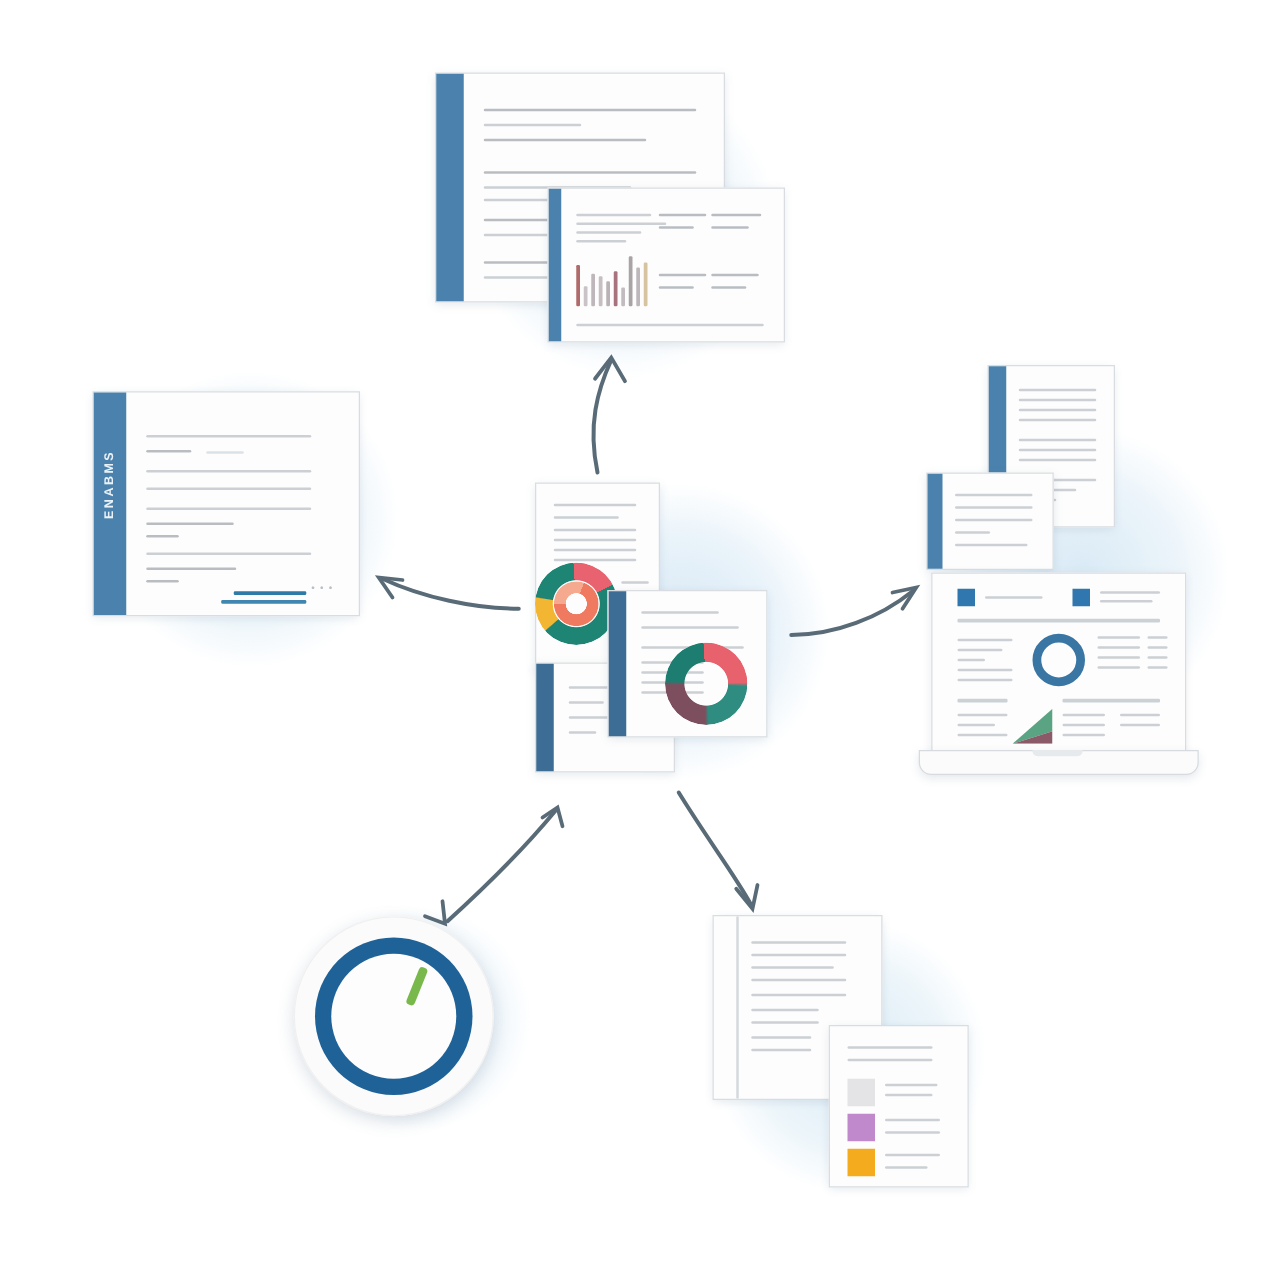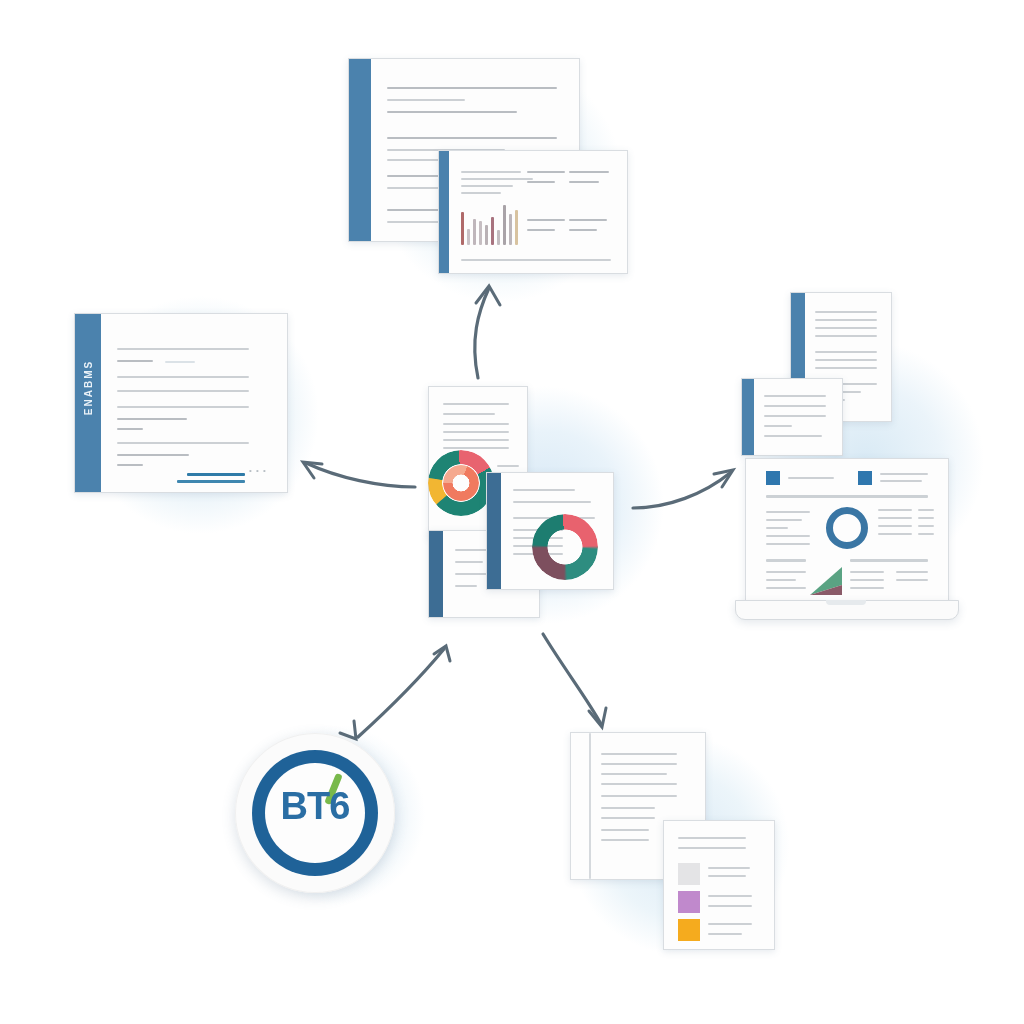--- a/index.html
+++ b/index.html
@@ -289,21 +289,20 @@
     <div class="chip" style="left:14px;top:98px;width:22px;height:22px;background:#f5ab1e;"></div>
     <div class="rule light thin" style="left:44px;top:102px;width:44px;"></div>
     <div class="rule light thin" style="left:44px;top:112px;width:34px;"></div>
   </div>
 
   <div id="badge-wrap">
     <div class="badge-outer"></div>
     <div class="badge-ring"></div>
     <div class="badge-inner"></div>
     <div class="badge-slash"></div>
-    <div class="badge-text">BT6</div>
   </div>
 
   <svg id="arrows" viewBox="0 0 1024 1024">
     <g fill="none" stroke="#5a6b78" stroke-width="3.2" stroke-linecap="round">
       <path d="M478,378 C470,340 478,312 489,288"></path>
       <path stroke-width="3" d="M476,303 L489,286 L500,305"></path>
 
       <path d="M415,487 C380,487 338,478 306,463"></path>
       <path stroke-width="3" d="M322,464 L303,462 L314,478"></path>
 

